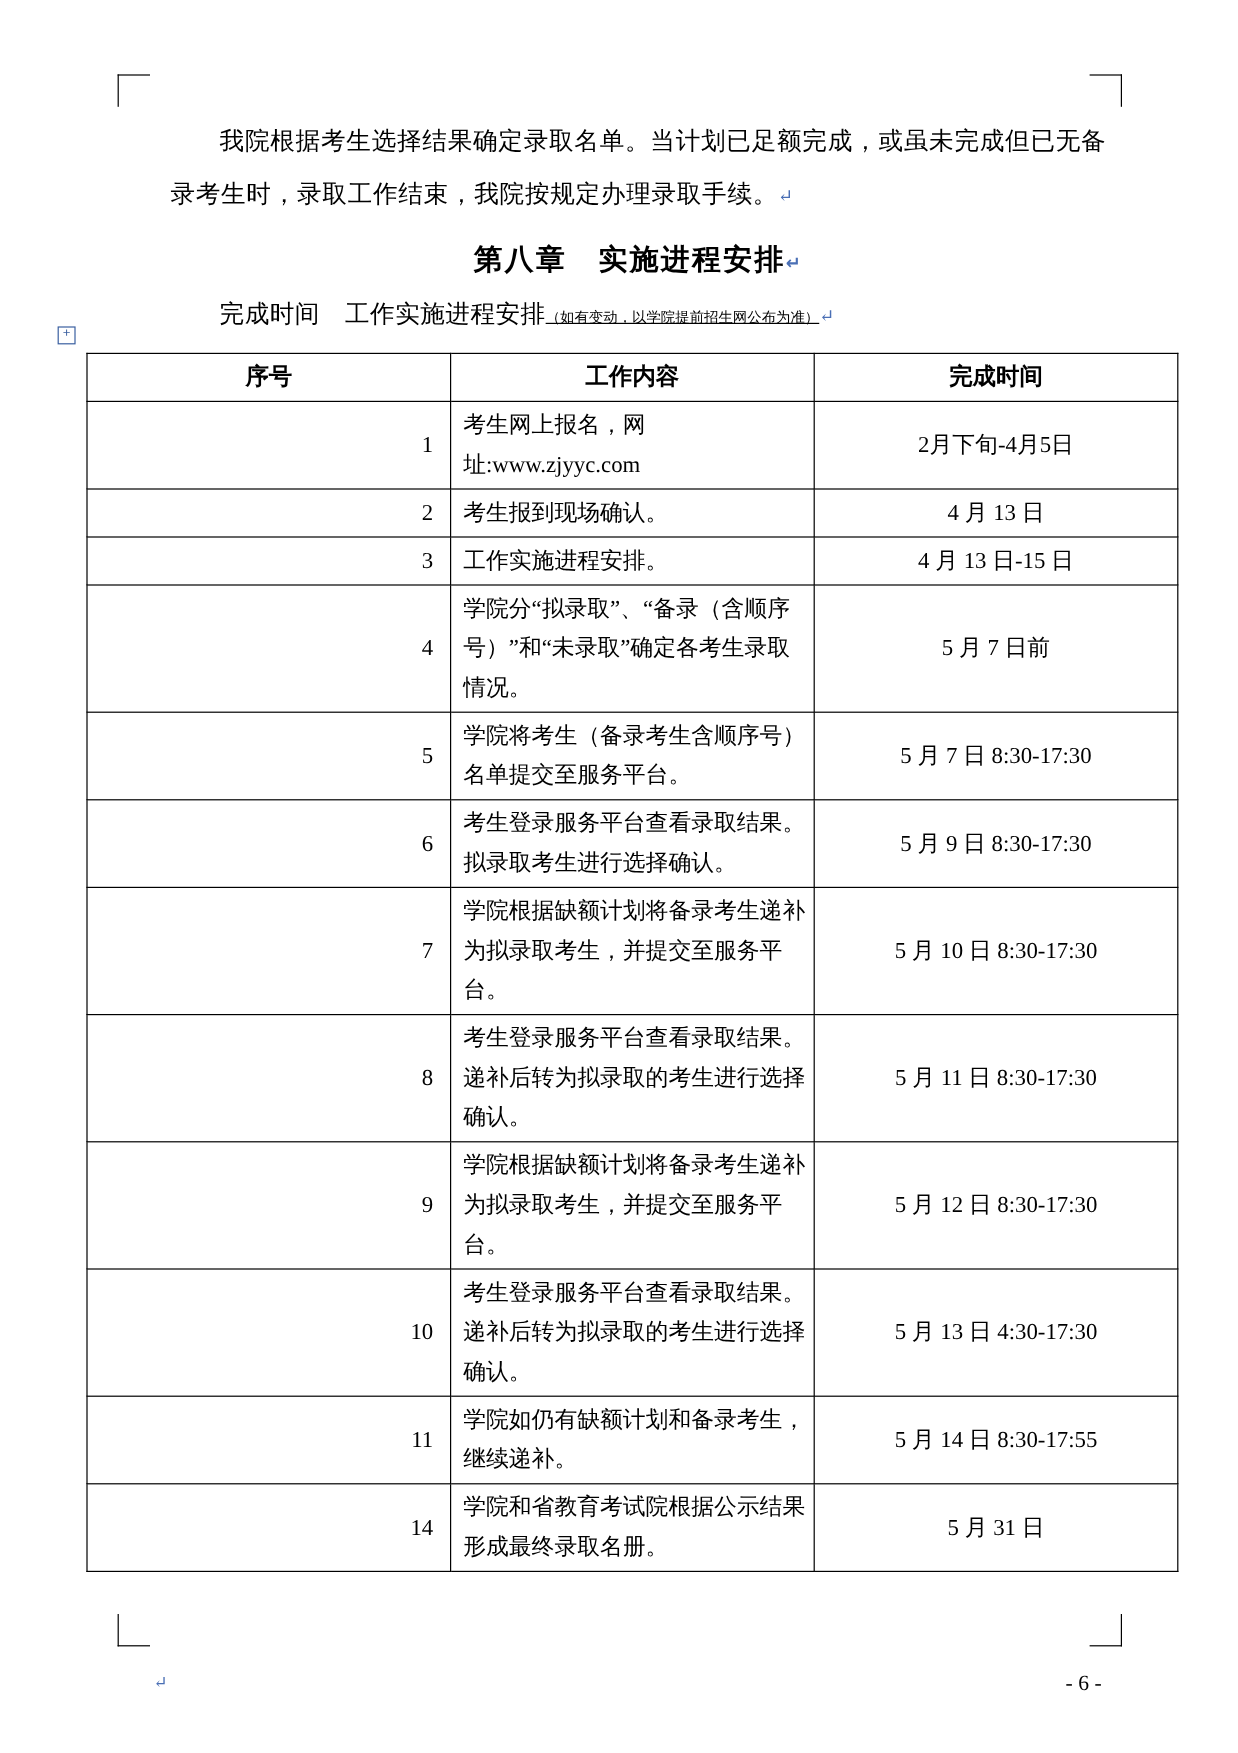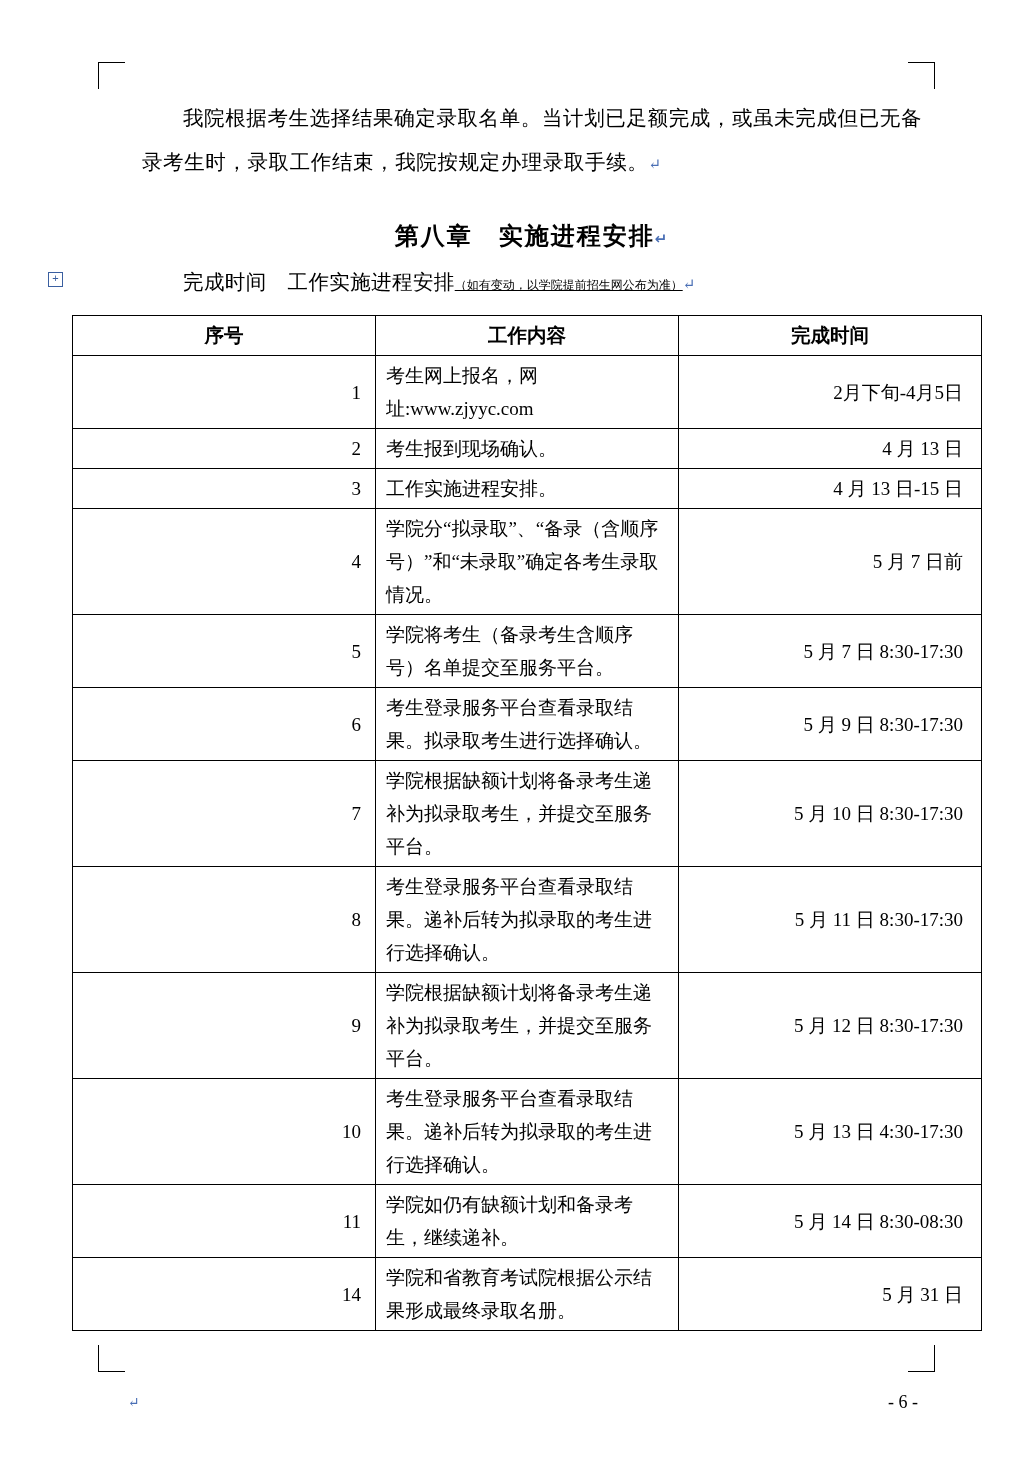--- a/index.html
+++ b/index.html
@@ -42,21 +42,21 @@
     text-align: justify;
     letter-spacing: 0.6px;
     text-indent: 2em;
   }
 
   h2.chapter {
     font-family: "Liberation Sans", "DejaVu Sans", sans-serif;
     font-weight: bold;
     font-size: 24px;
     text-align: center;
-    margin: 34px 0 10px 0;
+    margin: 14px 0 10px 0;
     letter-spacing: 2px;
   }
   p.article-line {
     margin: 0;
     font-size: 20.5px;
     line-height: 40px;
     text-indent: 2em;
     letter-spacing: 0.4px;
   }
   p.article-line .small-note {
@@ -66,21 +66,21 @@
   .underline-link { text-decoration: underline; }
 
   table.schedule {
     border-collapse: collapse;
     width: 910px;
     margin: 10px 0 0 -70px;
     table-layout: fixed;
   }
   table.schedule th, table.schedule td {
     border: 1px solid #000;
-    padding: 3px 18px;
+    padding: 3px 4px;
     font-size: 19px;
     line-height: 33px;
     vertical-align: middle;
   }
   table.schedule th {
     text-align: center;
     font-weight: bold;
     font-family: "Liberation Sans", "DejaVu Sans", sans-serif;
     font-size: 19.5px;
   }
@@ -90,21 +90,21 @@
     padding-right: 14px;
     font-family: "Liberation Serif", "DejaVu Serif", serif;
   }
   table.schedule td.c-content {
     width: 540px;
     text-align: left;
     padding-left: 10px;
   }
   table.schedule td.c-time {
     width: 300px;
-    text-align: right;
+    text-align: center;
   }
   .mark-plus {
     position: absolute;
     left: 48px;
     top: 272px;
     width: 13px;
     height: 13px;
     border: 1px solid #3a5fa0;
     color: #3a5fa0;
     font-size: 11px;
@@ -210,21 +210,21 @@
           <td class="c-time">5 月 12 日 8:30-17:30</td>
         </tr>
         <tr>
           <td class="c-no">10</td>
           <td class="c-content">考生登录服务平台查看录取结果。递补后转为拟录取的考生进行选择确认。</td>
           <td class="c-time">5 月 13 日 4:30-17:30</td>
         </tr>
         <tr>
           <td class="c-no">11</td>
           <td class="c-content">学院如仍有缺额计划和备录考生，继续递补。</td>
-          <td class="c-time">5 月 14 日 8:30-08:30</td>
+          <td class="c-time">5 月 14 日 8:30-17:55</td>
         </tr>
         <tr>
           <td class="c-no">14</td>
           <td class="c-content">学院和省教育考试院根据公示结果形成最终录取名册。</td>
           <td class="c-time">5 月 31 日</td>
         </tr>
       </tbody>
     </table>
 
   </div>

